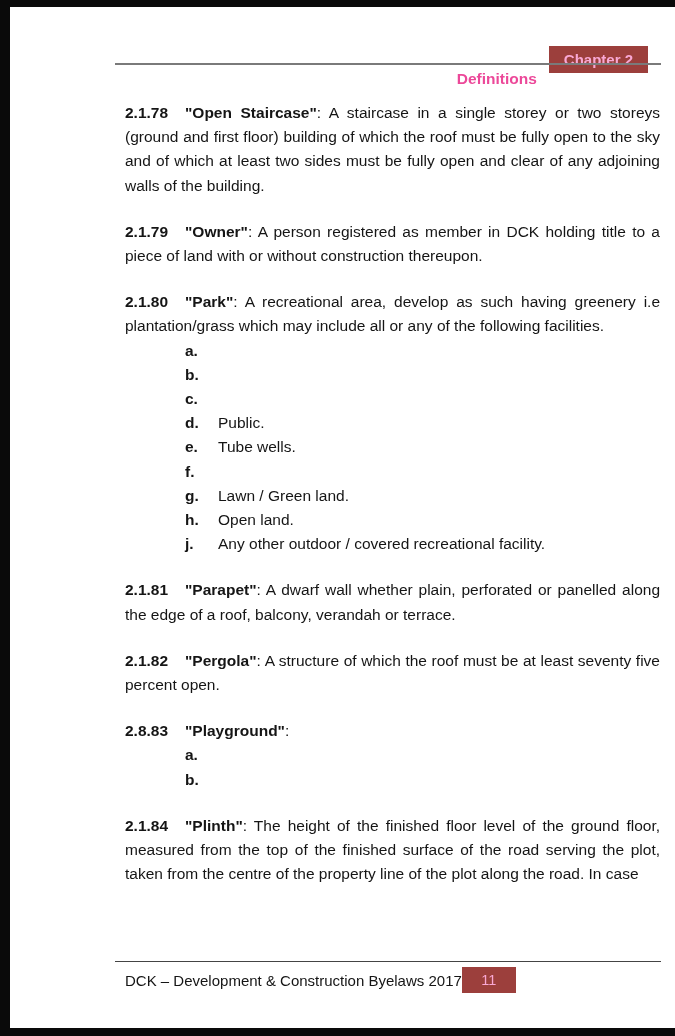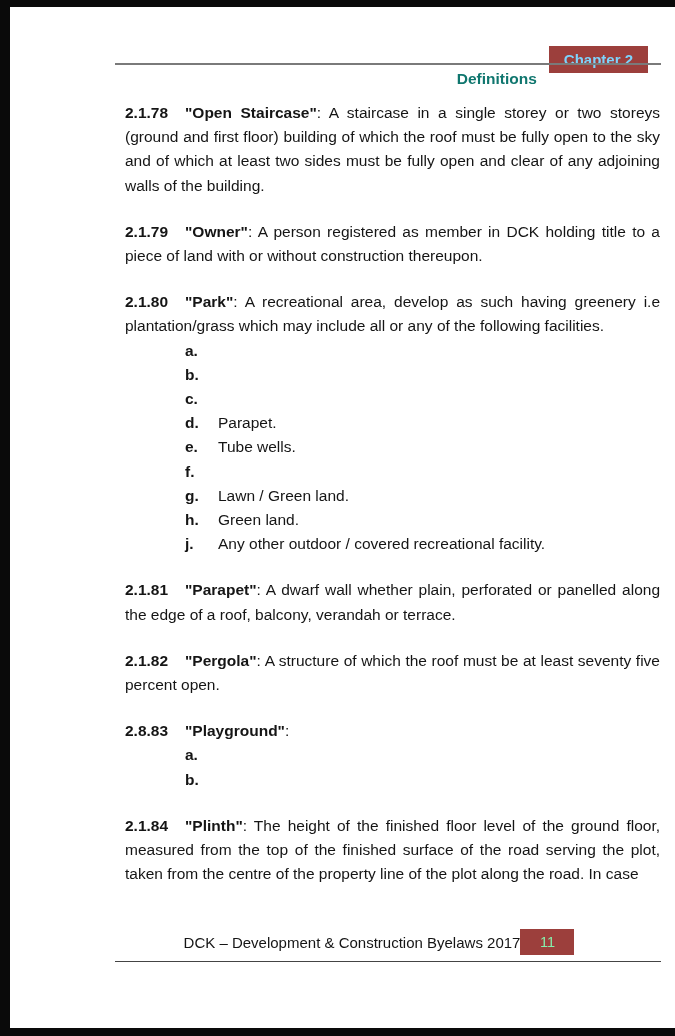--- a/index.html
+++ b/index.html
@@ -13,23 +13,23 @@
     margin:0 auto;
   }
   .edge-top    { position:absolute; top:0; left:0; width:100%; height:7px;  background:#0a0a0a; }
   .edge-left   { position:absolute; top:0; left:0; width:10px; height:100%; background:#0a0a0a; }
   .edge-bottom { position:absolute; bottom:0; left:0; width:100%; height:8px; background:#0a0a0a; }
 
   .header {
     position:absolute; top:30px; left:115px; right:27px;
     display:flex; justify-content:flex-end; align-items:center; gap:12px;
   }
-  .header-title { font-weight:bold; font-size:15.5px; color:#0f766e;margin-top:40px; }
+  .header-title { font-weight:bold; font-size:15.5px; color:#ec4899;margin-top:40px; }
   .chapter-badge {
-    color:#7dd3fc; font-weight:bold; font-size:15px;
+    color:#f9a8d4; font-weight:bold; font-size:15px;
     padding:6px 15px; line-height:1;
   }
   .header-rule {
     position:absolute; top:63px; left:115px; right:14px;
     border-top:2px solid #7a7a7a;
   }
 
   .content {
     position:absolute; top:101px; left:125px; width:535px;
     font-size:15.5px; line-height:24.2px; text-align:justify;
@@ -41,26 +41,26 @@
   .def-items { margin:0 0 22px 0; }
   .def-item { display:flex; padding-left:60px; }
   .item-label { font-weight:bold; width:33px; flex:none; }
   .item-text  { flex:1; text-align:justify; }
 
   .footer-rule {
     position:absolute; top:961px; left:115px; right:14px;
     border-top:1.5px solid #444;
   }
   .footer {
-    position:absolute; top:928px; left:125px; right:16px; height:28px;
-    display:flex; justify-content:center; align-items:center;
+    position:absolute; top:966px; left:125px; right:16px; height:28px;
+    display:flex; justify-content:flex-start; align-items:center;
     font-size:15px;
   }
   .page-badge {
-    color:#86efac; font-size:14.5px;
+    color:#f9a8d4; font-size:14.5px;
     width:54px; height:26px; margin-right:26px;
     display:flex; align-items:center; justify-content:center;
   }
 </style>
 </head>
 <body>
 
 <div class="page">
   <div class="edge-top"></div>
   <div class="edge-left"></div>
@@ -81,36 +81,36 @@
           <span class="item-label">a.</span>
         </div>
         <div class="def-item">
           <span class="item-label">b.</span>
         </div>
         <div class="def-item">
           <span class="item-label">c.</span>
         </div>
         <div class="def-item">
           <span class="item-label">d.</span>
-          <span class="item-text">Parapet.</span>
+          <span class="item-text">Public.</span>
         </div>
         <div class="def-item">
           <span class="item-label">e.</span>
           <span class="item-text">Tube wells.</span>
         </div>
         <div class="def-item">
           <span class="item-label">f.</span>
         </div>
         <div class="def-item">
           <span class="item-label">g.</span>
           <span class="item-text">Lawn / Green land.</span>
         </div>
         <div class="def-item">
           <span class="item-label">h.</span>
-          <span class="item-text">Green land.</span>
+          <span class="item-text">Open land.</span>
         </div>
         <div class="def-item">
           <span class="item-label">j.</span>
           <span class="item-text">Any other outdoor / covered recreational facility.</span>
         </div>
       </div>
       <p class="def-para"><span class="def-num">2.1.81</span><span class="def-term">"Parapet"</span>: A dwarf wall whether plain, perforated or panelled along the edge of a roof, balcony, verandah or terrace.</p>
       <p class="def-para"><span class="def-num">2.1.82</span><span class="def-term">"Pergola"</span>: A structure of which the roof must be at least seventy five percent open.</p>
       <p class="def-para has-items"><span class="def-num">2.8.83</span><span class="def-term">"Playground"</span>:</p>
       <div class="def-items">

